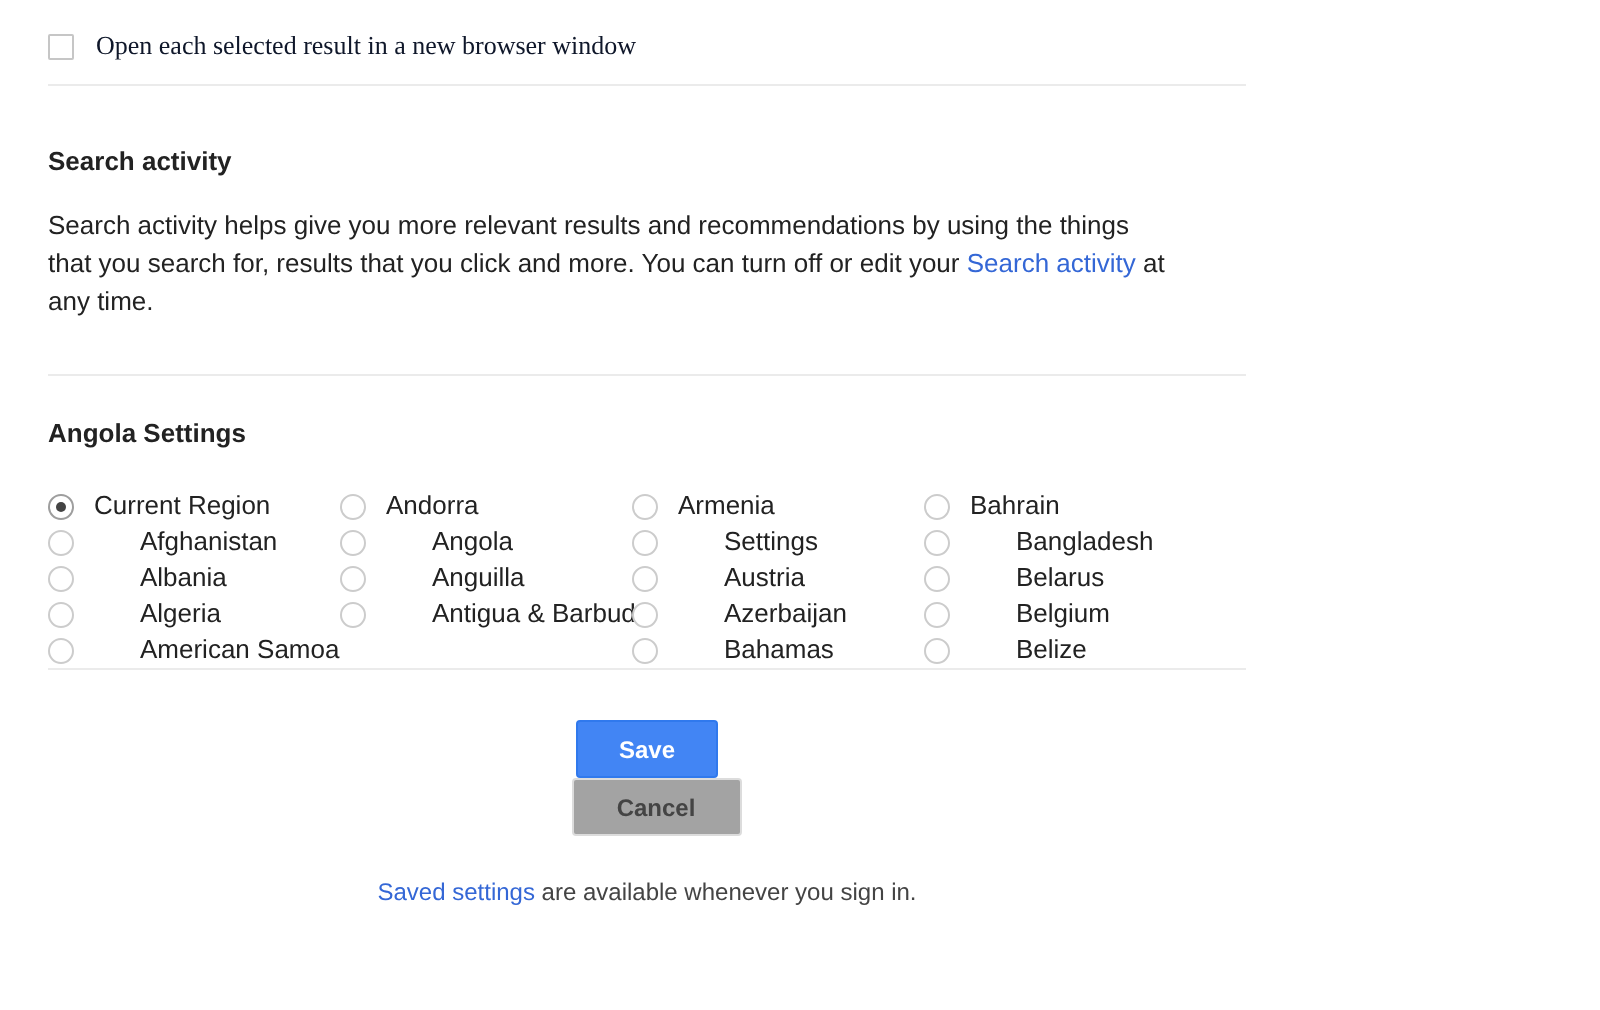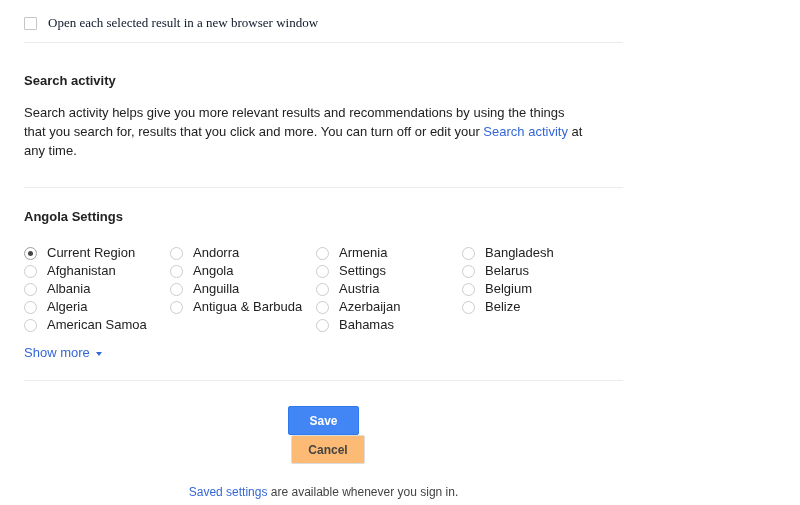--- a/index.html
+++ b/index.html
@@ -100,21 +100,21 @@
     flex: 0 0 auto;
   }
   .region-col:last-child { width: auto; }
 
   .radio-row {
     display: flex;
     align-items: center;
     height: 18px;
     margin-bottom: 0px;
   }
-  .radio-row + .radio-row { margin-top: 0px; }
+  .radio-row + .radio-row { margin-top: 0px; gap: 23px; }
   .radio-circle {
     width: 13px;
     height: 13px;
     border-radius: 50%;
     border: 1px solid #cccccc;
     background: #ffffff;
     box-sizing: border-box;
     flex: 0 0 auto;
     margin-right: 10px;
     position: relative;
@@ -187,24 +187,24 @@
     cursor: pointer;
     user-select: none;
   }
   .btn-primary {
     background: #4285f4;
     color: #ffffff;
     border: 1px solid #3079ed;
     width: 71px;
   }
   .btn-secondary {
-    background: #fdba74;
+    background: #a3a3a3;
     color: #444444;
     border: 1px solid #dcdcdc;
-    width: 74px;
+    width: 85px;
     margin-left: 9px;
   }
 
   
   .footer-note {
     text-align: center;
     font-size: 12px;
     color: #444444;
     padding-top: 21px;
   }
@@ -296,44 +296,42 @@
           </div>
           <div class="radio-row">
             <span class="radio-circle"></span>
             <span class="radio-label">Bahamas</span>
           </div>
         </div>
 
         <div class="region-col">
           <div class="radio-row">
             <span class="radio-circle"></span>
+            <span class="radio-label">Bahrain</span>
+          </div>
+          <div class="radio-row">
+            <span class="radio-circle"></span>
             <span class="radio-label">Bangladesh</span>
           </div>
           <div class="radio-row">
             <span class="radio-circle"></span>
             <span class="radio-label">Belarus</span>
           </div>
           <div class="radio-row">
             <span class="radio-circle"></span>
             <span class="radio-label">Belgium</span>
           </div>
           <div class="radio-row">
             <span class="radio-circle"></span>
             <span class="radio-label">Belize</span>
           </div>
         </div>
 
       </div>
 
-      <div class="show-more-wrap">
-        <span class="show-more">
-            <span>Show more</span>
-            <span class="caret"></span>
-          </span>
-      </div>
     </div>
 
     <div class="divider"></div>
 
     <div class="button-row">
       <span class="btn btn-primary">Save</span>
       <span class="btn btn-secondary">Cancel</span>
     </div>
 
     <div class="footer-note"><a class="link">Saved settings</a><span> are available whenever you sign in.</span></div>

